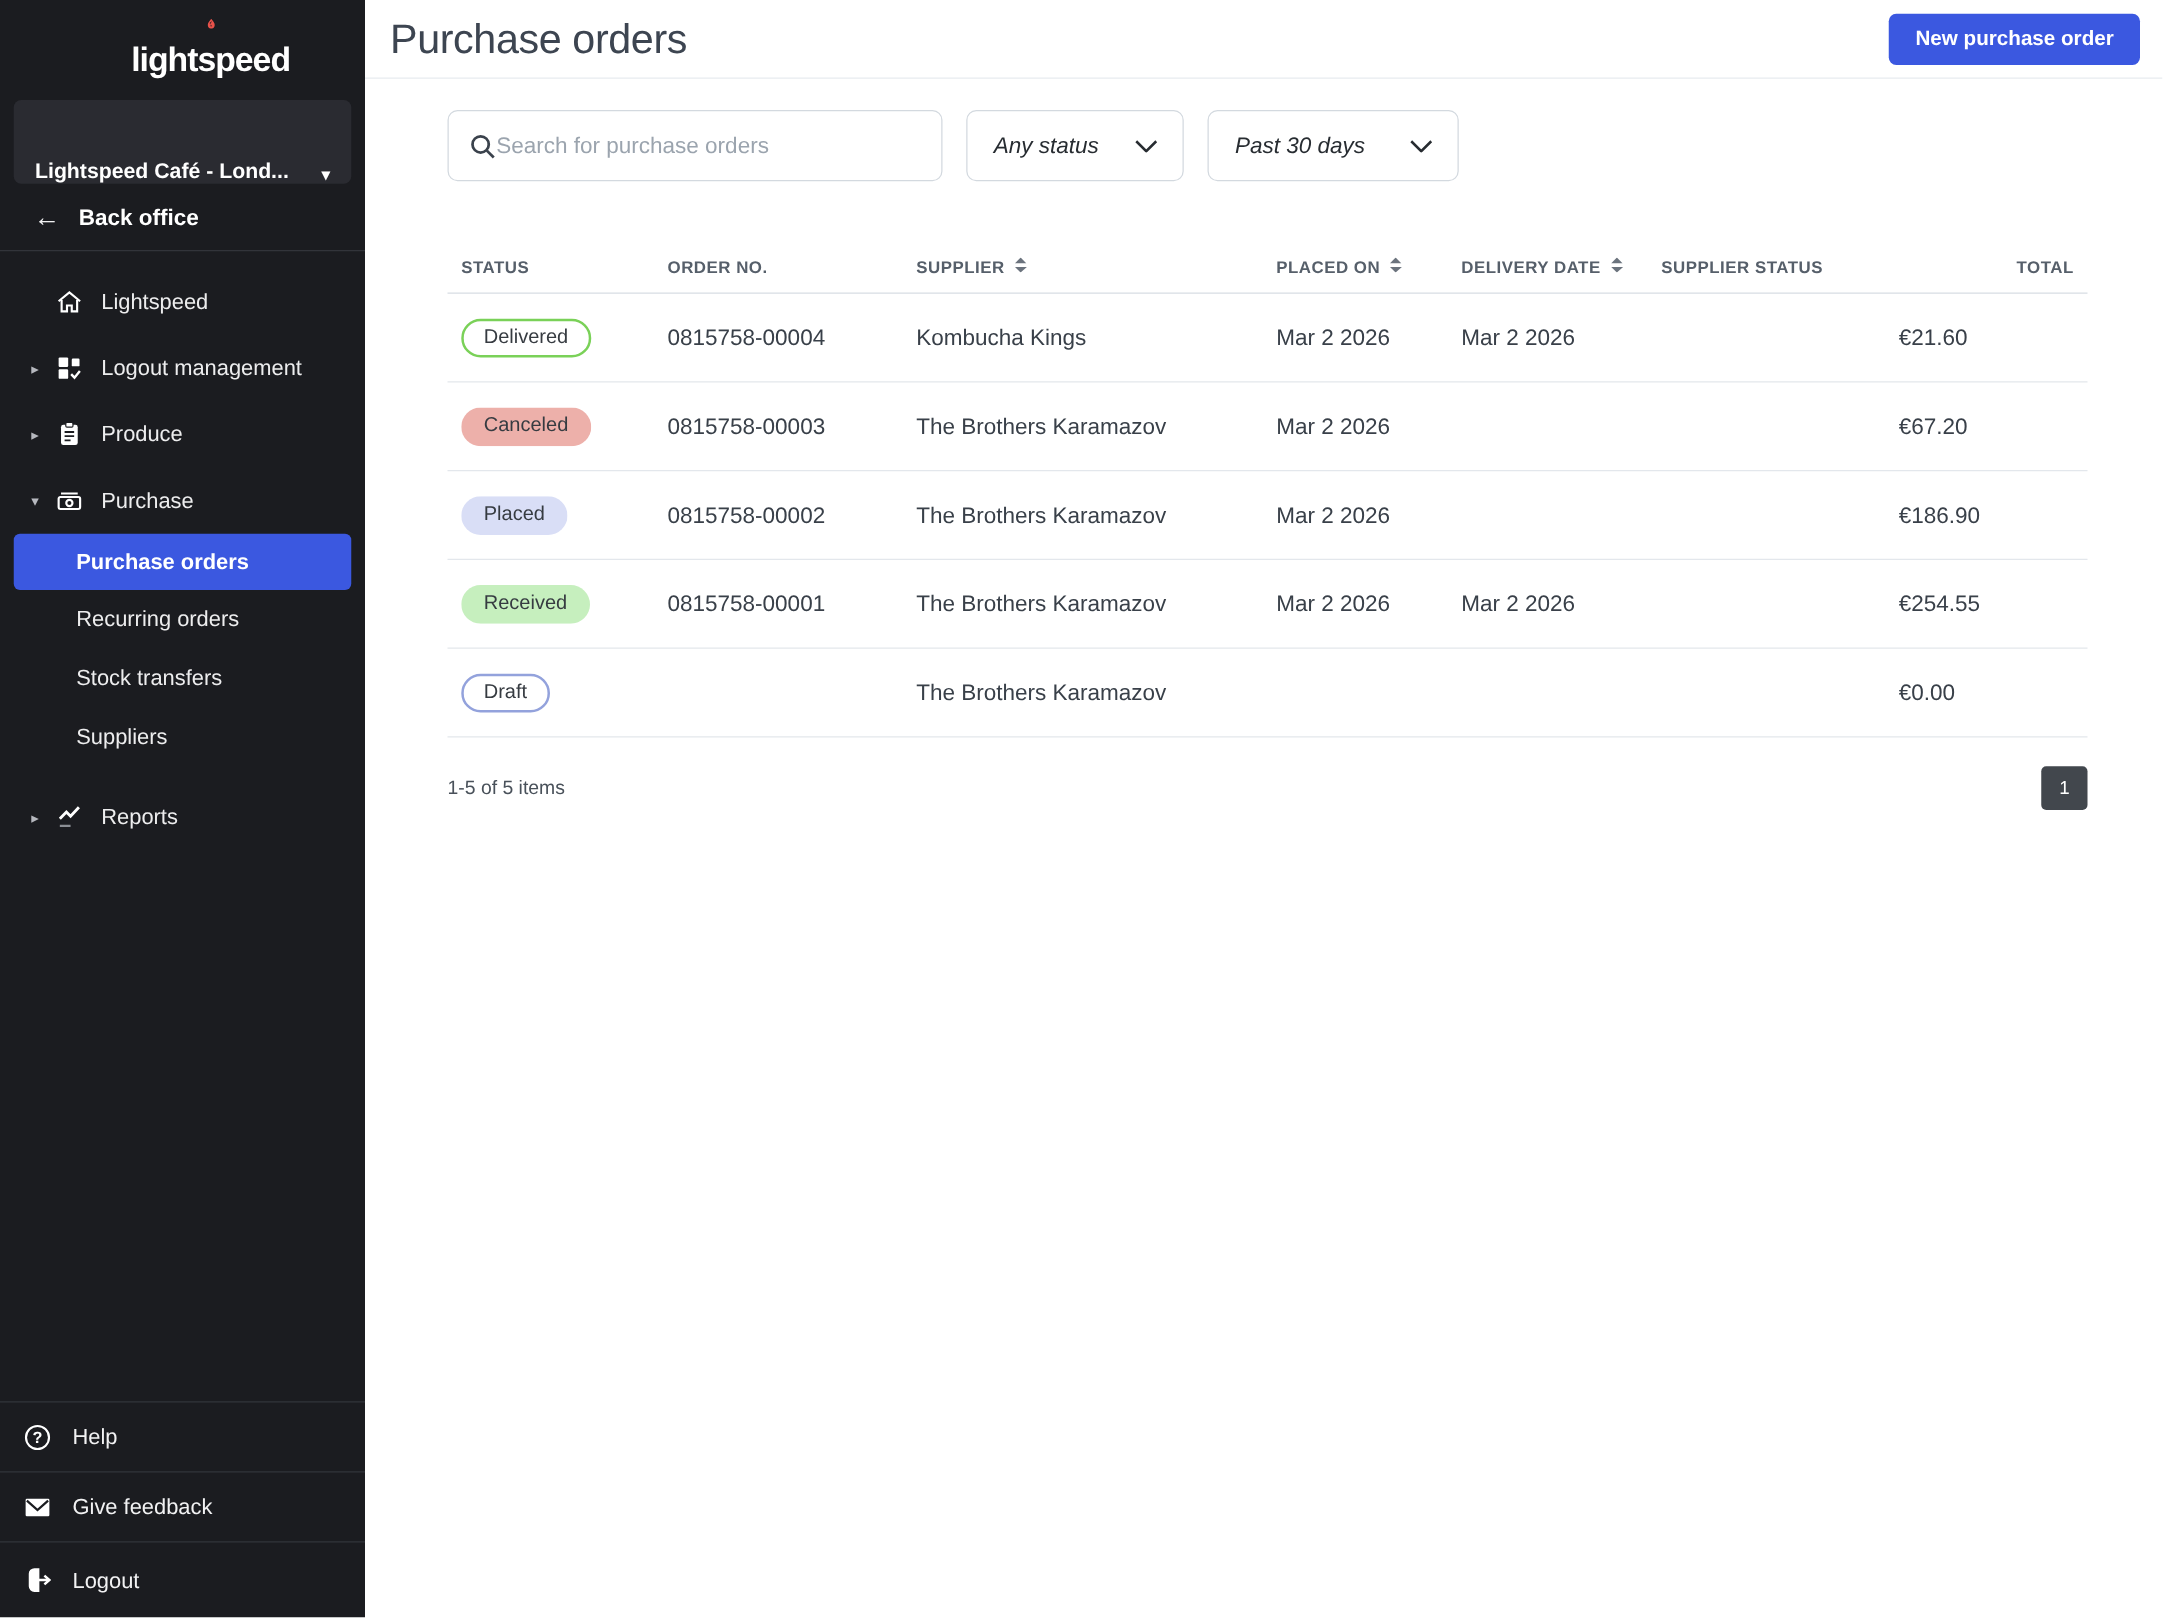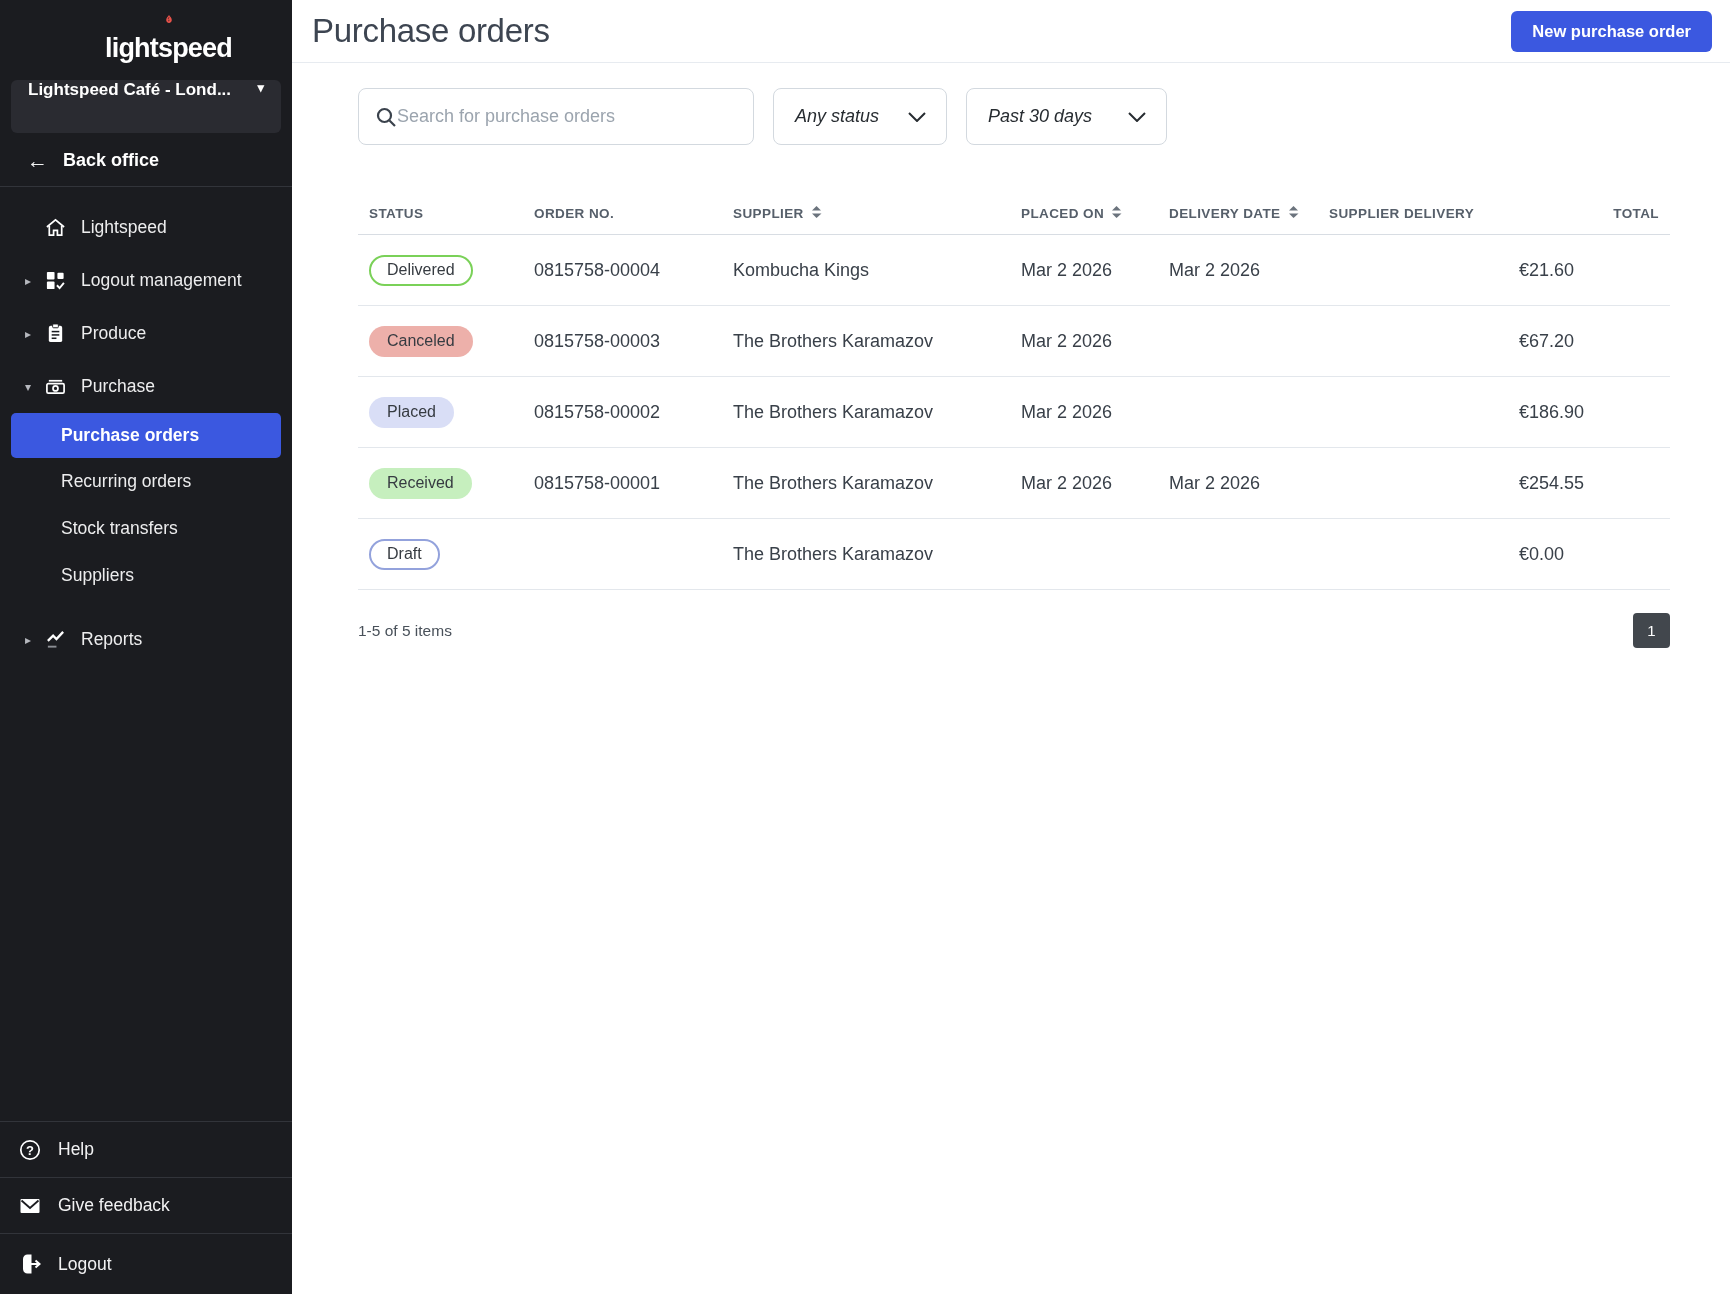--- a/index.html
+++ b/index.html
@@ -5,22 +5,22 @@
   * { box-sizing: border-box; margin: 0; padding: 0; }
   html,body { width:1730px; height:1294px; }
   body { font-family: "Liberation Sans", sans-serif; background:#fff; }
   .app { width:1730px; height:1294px; display:flex; overflow:hidden; }
 
   
   .sidebar { width:292px; background:#1b1c20; color:#f1f1f2; display:flex; flex-direction:column; flex-shrink:0; }
   .logo-row { display:flex; align-items:center; gap:10px; padding:15px 0 0 45px; height:64px;flex-direction:column; }
   .logo-row svg { width:28px; height:35px; }
   .logo-text { font-size:27px; font-weight:700; letter-spacing:-0.8px; color:#fff; }
-  .location { margin:16px 11px 0 11px; height:53px; background:#2a2b31; border:none; border-radius:6px;
-    color:#fff; font-family:inherit; font-size:17px; font-weight:700; display:flex; align-items:flex-start;
+  .location { margin:16px 11px 0 11px; height:67px; background:#2a2b31; border:none; border-radius:6px;
+    color:#fff; font-family:inherit; font-size:17px; font-weight:700; display:flex; align-items:flex-end;
     justify-content:space-between; padding:0 17px; cursor:pointer; text-align:left; }
   .location .caret { font-size:13px; color:#fff; margin-left:8px; }
   .backoffice { display:flex; align-items:center; gap:15px; padding:0 0 0 27px; height:52px; margin-top:1px; cursor:pointer; }
   .backoffice .arrow { font-size:21px; font-weight:700; line-height:1; }
   .backoffice .bo-label { font-size:18px; font-weight:700; color:#fff; }
   .side-divider { height:1px; background:#32343a; }
 
   .nav { padding-top:14px; }
   .nav-item { display:flex; align-items:center; height:53px; cursor:pointer; position:relative; }
   .nav-item .expander { width:10px; margin-left:25px; font-size:12px; color:#b6b8be; flex-shrink:0; }
@@ -267,21 +267,21 @@
                 </svg></span>
             </div>
             <div class="th">
               <span>DELIVERY DATE</span>
               <span><svg viewBox="0 0 10 12" fill="#6b737d">
                   <path d="M5 0 9.5 4.5H.5z"></path>
                   <path d="M5 12 .5 7.5h9.5z"></path>
                 </svg></span>
             </div>
             <div class="th">
-              <span>SUPPLIER DELIVERY</span>
+              <span>SUPPLIER STATUS</span>
             </div>
             <div class="th th--right">
               <span>TOTAL</span>
             </div>
           </div>
         <div id="tbody">
             <div class="trow tgrid">
               <div class="td"><span class="badge badge--delivered">Delivered</span></div>
               <div class="td">0815758-00004</div>
               <div class="td">Kombucha Kings</div>

